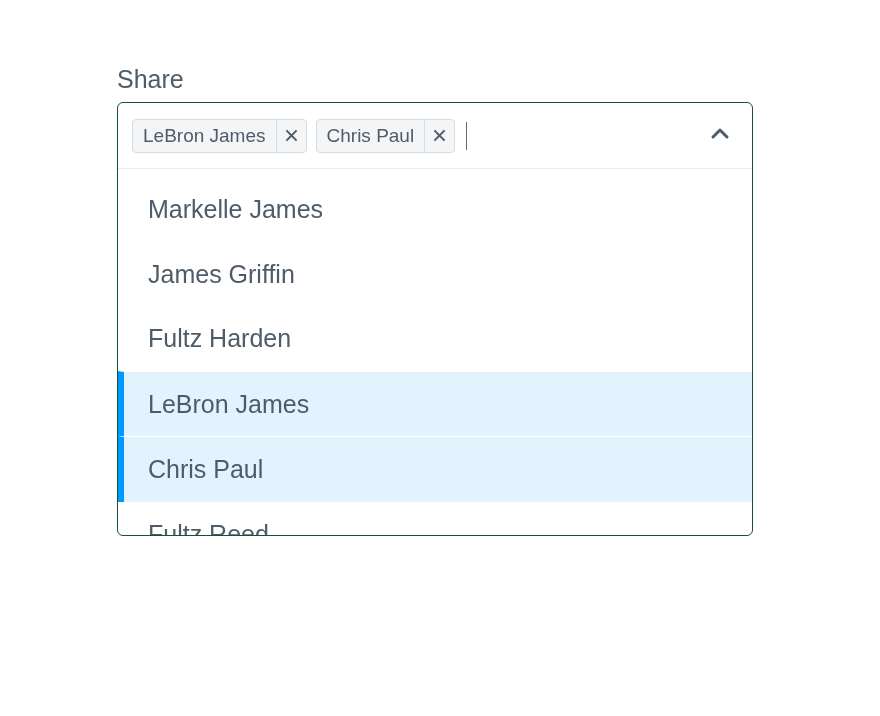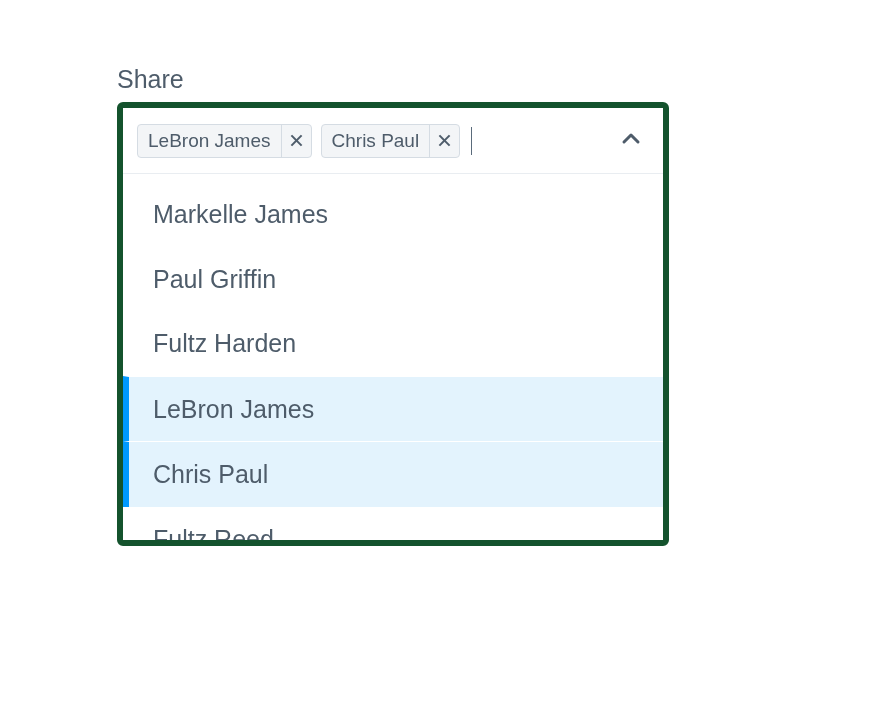--- a/index.html
+++ b/index.html
@@ -13,32 +13,32 @@
       background: #fff;
       width: 880px;
       height: 716px;
       position: relative;
     }
 
     .container {
       position: absolute;
       left: 117px;
       top: 65px;
-      width: 552px;
+      width: 636px;
     }
 
     .label {
       font-size: 25px;
       color: #4e5c6a;
       font-weight: 400;
       margin-bottom: 8px;
     }
 
     .combobox {
-      border: 6px solid #14532d;
+      border: 1px solid #14532d;
       border-radius: 6px;
       background: #fff;
       position: relative;
     }
 
     .input-row {
       display: flex;
       align-items: center;
       padding: 13px 14px;
       gap: 9px;
@@ -177,20 +177,20 @@
 
       <button class="toggle-btn" aria-label="Toggle options">
         <svg viewBox="0 0 24 24" fill="none" stroke="currentColor" stroke-width="3" stroke-linecap="round" stroke-linejoin="round">
           <polyline points="5 15 12 8 19 15"></polyline>
         </svg>
       </button>
     </div>
 
     <ul class="options-list">
       <li class="option">Markelle James</li>
-      <li class="option">Paul Griffin</li>
+      <li class="option">James Griffin</li>
       <li class="option">Fultz Harden</li>
       <li class="option selected">LeBron James</li>
       <li class="option selected">Chris Paul</li>
       <li class="option cutoff">Fultz Reed</li>
     </ul>
   </div>
 </div>
 
 </body></html>

